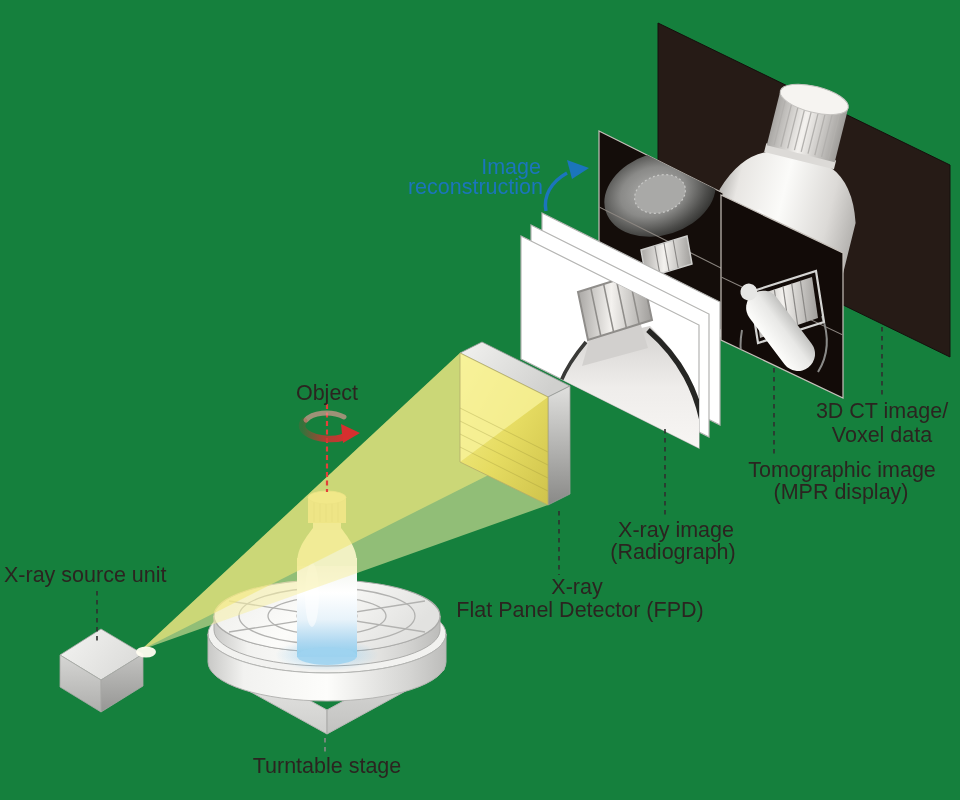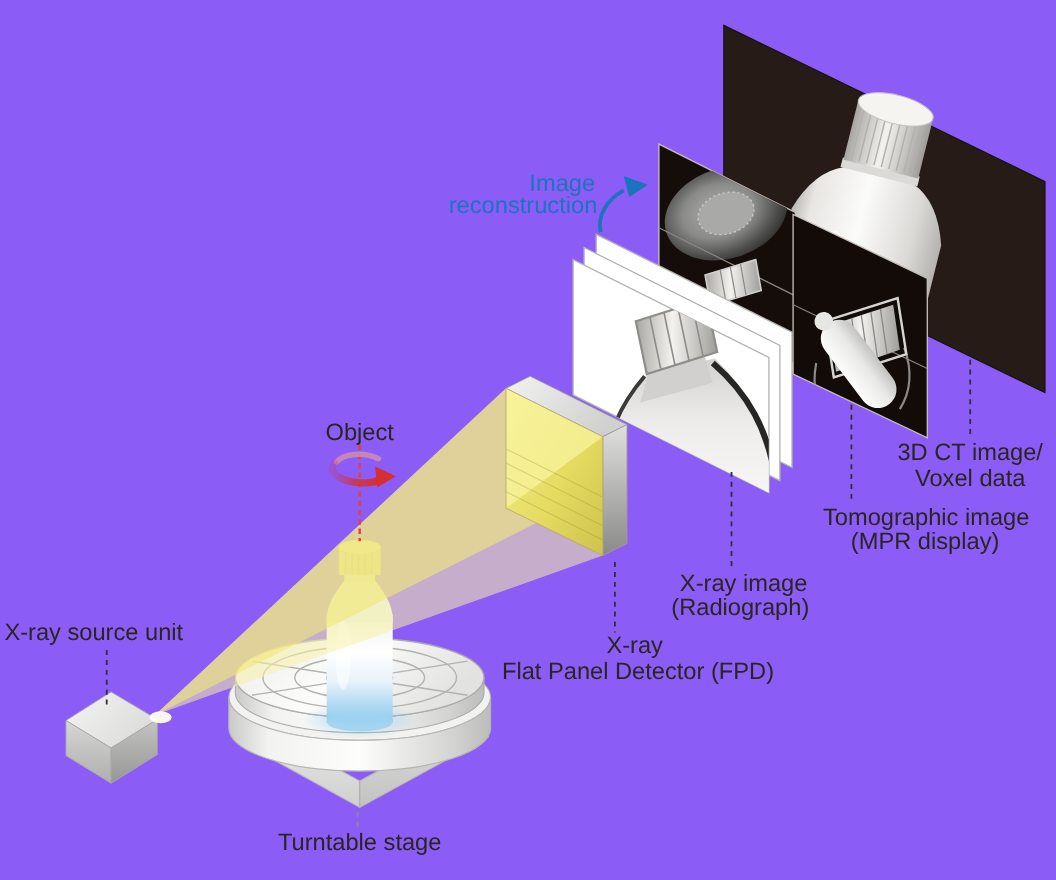--- a/index.html
+++ b/index.html
@@ -1,16 +1,16 @@
 <!DOCTYPE html>
 <html><head>
 <meta charset="utf-8">
 <style>
   html,body{margin:0;padding:0;background:#ffffff;}
-  .stage{width:960px;height:800px;position:relative;background:#8b5cf6;overflow:hidden;}
+  .stage{width:960px;height:800px;position:relative;background:#15803d;overflow:hidden;}
   svg{display:block;}
   text{font-family:"Liberation Sans","DejaVu Sans",sans-serif;}
   .lbl{fill:#2b2420;font-size:21.5px;}
   .blue{fill:#1b75bc;font-size:21.5px;}
   .leader{stroke:#2f2f2f;stroke-width:1.6;stroke-dasharray:4.5 4.5;fill:none;}
   .leader-gray{stroke:#8a8a88;stroke-width:1.6;stroke-dasharray:4.5 4.5;fill:none;}
   .ring{stroke:#b2b2b0;stroke-width:1.3;fill:none;}
 </style>
 </head>
 <body>

